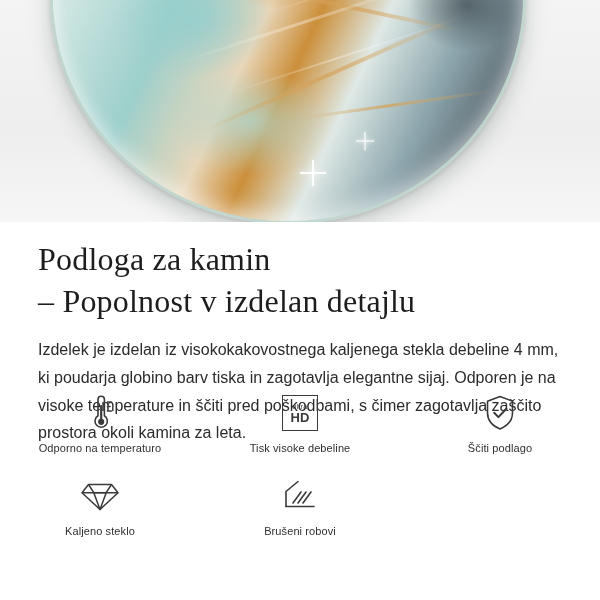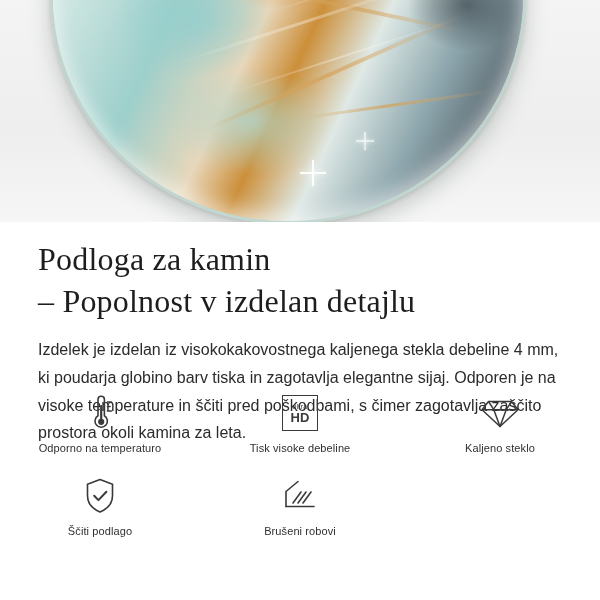--- a/index.html
+++ b/index.html
@@ -235,38 +235,38 @@
         <div class="ultrahd">
           <span class="u-top">ultra</span>
           <span class="u-bot">HD</span>
         </div>
       </div>
       <div class="feature-label">Tisk visoke debeline</div>
     </div>
 
     <div class="feature">
       <div class="feature-icon">
+        <svg width="36" height="40" viewBox="0 0 36 40" fill="none" stroke="#3a3a3a" stroke-width="1.6" stroke-linejoin="round" stroke-linecap="round">
+          <path d="M18 3.5 5.5 8.2v11.5c0 8.1 5.4 13.3 12.5 16.3 7.1-3 12.5-8.2 12.5-16.3V8.2z"></path>
+          <path d="M12.2 19.8l4.2 4.3 8-8.4" stroke-width="2"></path>
+        </svg>
+      </div>
+      <div class="feature-label">Ščiti podlago</div>
+    </div>
+
+    <div class="feature">
+      <div class="feature-icon">
         <svg width="40" height="34" viewBox="0 0 40 34" fill="none" stroke="#3a3a3a" stroke-width="1.5" stroke-linejoin="round">
           <path d="M8.5 5.5h23l6.5 8.2L20 30.5 2 13.7z"></path>
           <path d="M2 13.7h36"></path>
           <path d="M8.5 5.5 13.8 13.7 20 30.5 26.2 13.7 31.5 5.5"></path>
           <path d="M13.8 13.7h12.4"></path>
         </svg>
       </div>
       <div class="feature-label">Kaljeno steklo</div>
-    </div>
-
-    <div class="feature">
-      <div class="feature-icon">
-        <svg width="36" height="40" viewBox="0 0 36 40" fill="none" stroke="#3a3a3a" stroke-width="1.6" stroke-linejoin="round" stroke-linecap="round">
-          <path d="M18 3.5 5.5 8.2v11.5c0 8.1 5.4 13.3 12.5 16.3 7.1-3 12.5-8.2 12.5-16.3V8.2z"></path>
-          <path d="M12.2 19.8l4.2 4.3 8-8.4" stroke-width="2"></path>
-        </svg>
-      </div>
-      <div class="feature-label">Ščiti podlago</div>
     </div>
 
     <div class="feature">
       <div class="feature-icon">
         <svg width="40" height="34" viewBox="0 0 40 34" fill="none" stroke="#3a3a3a" stroke-width="1.6" stroke-linecap="round">
           <path d="M6 27.5 V12.5 L18 2.5"></path>
           <path d="M6 27.5 H34"></path>
           <line x1="13" y1="24" x2="21" y2="13"></line>
           <line x1="18" y1="24" x2="26" y2="13"></line>
           <line x1="23" y1="24" x2="31" y2="13"></line>

